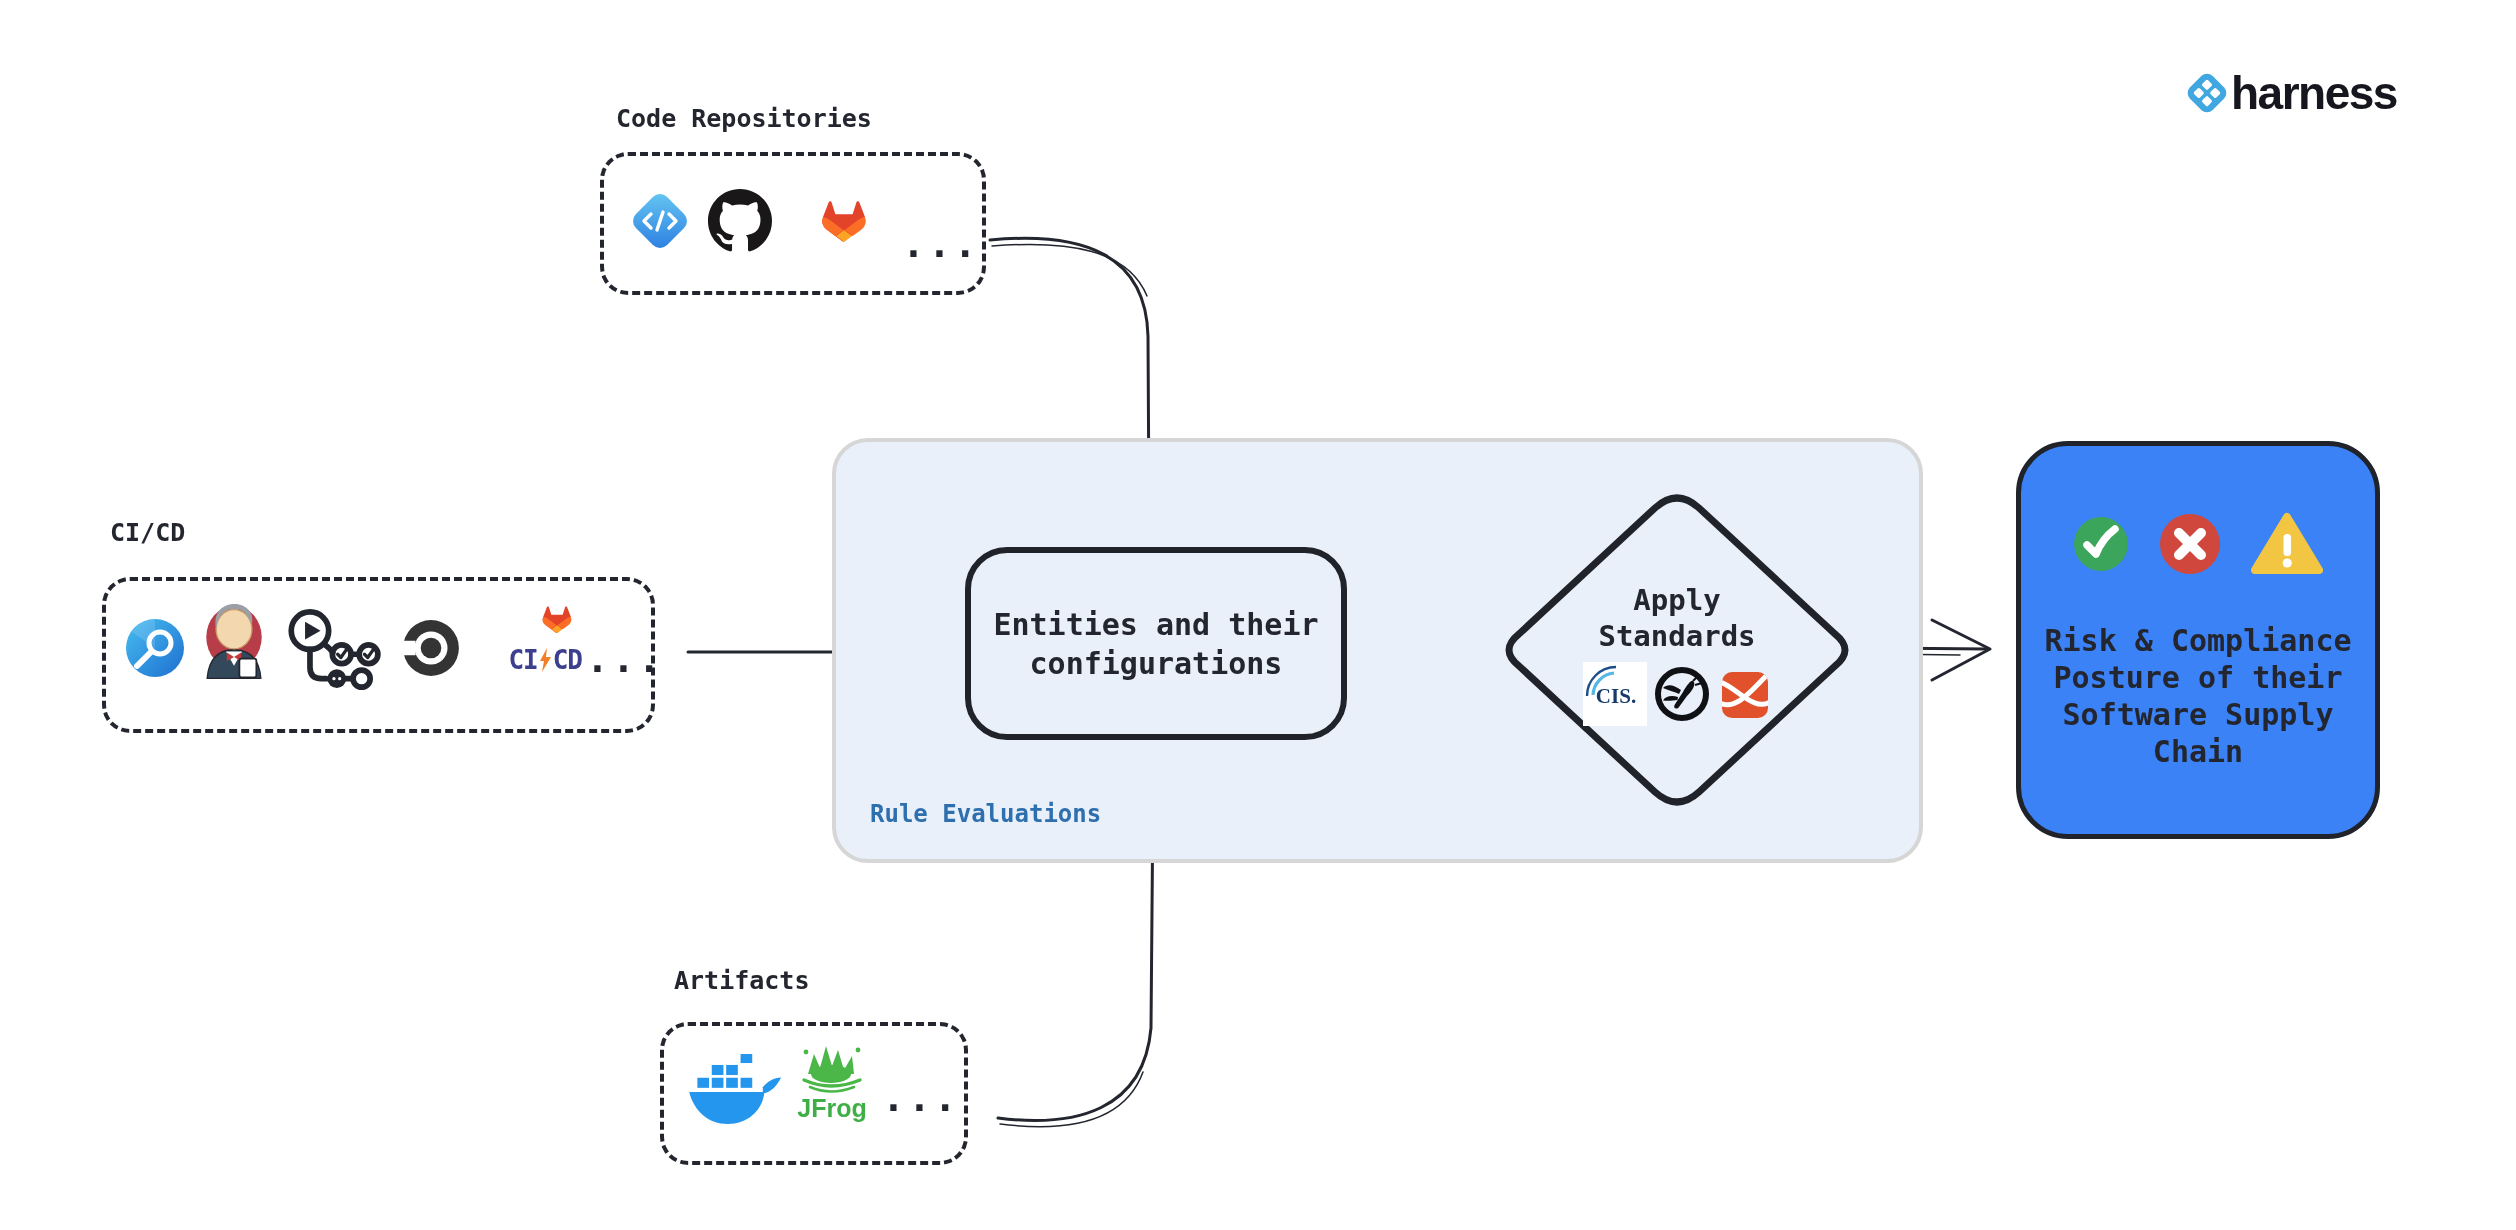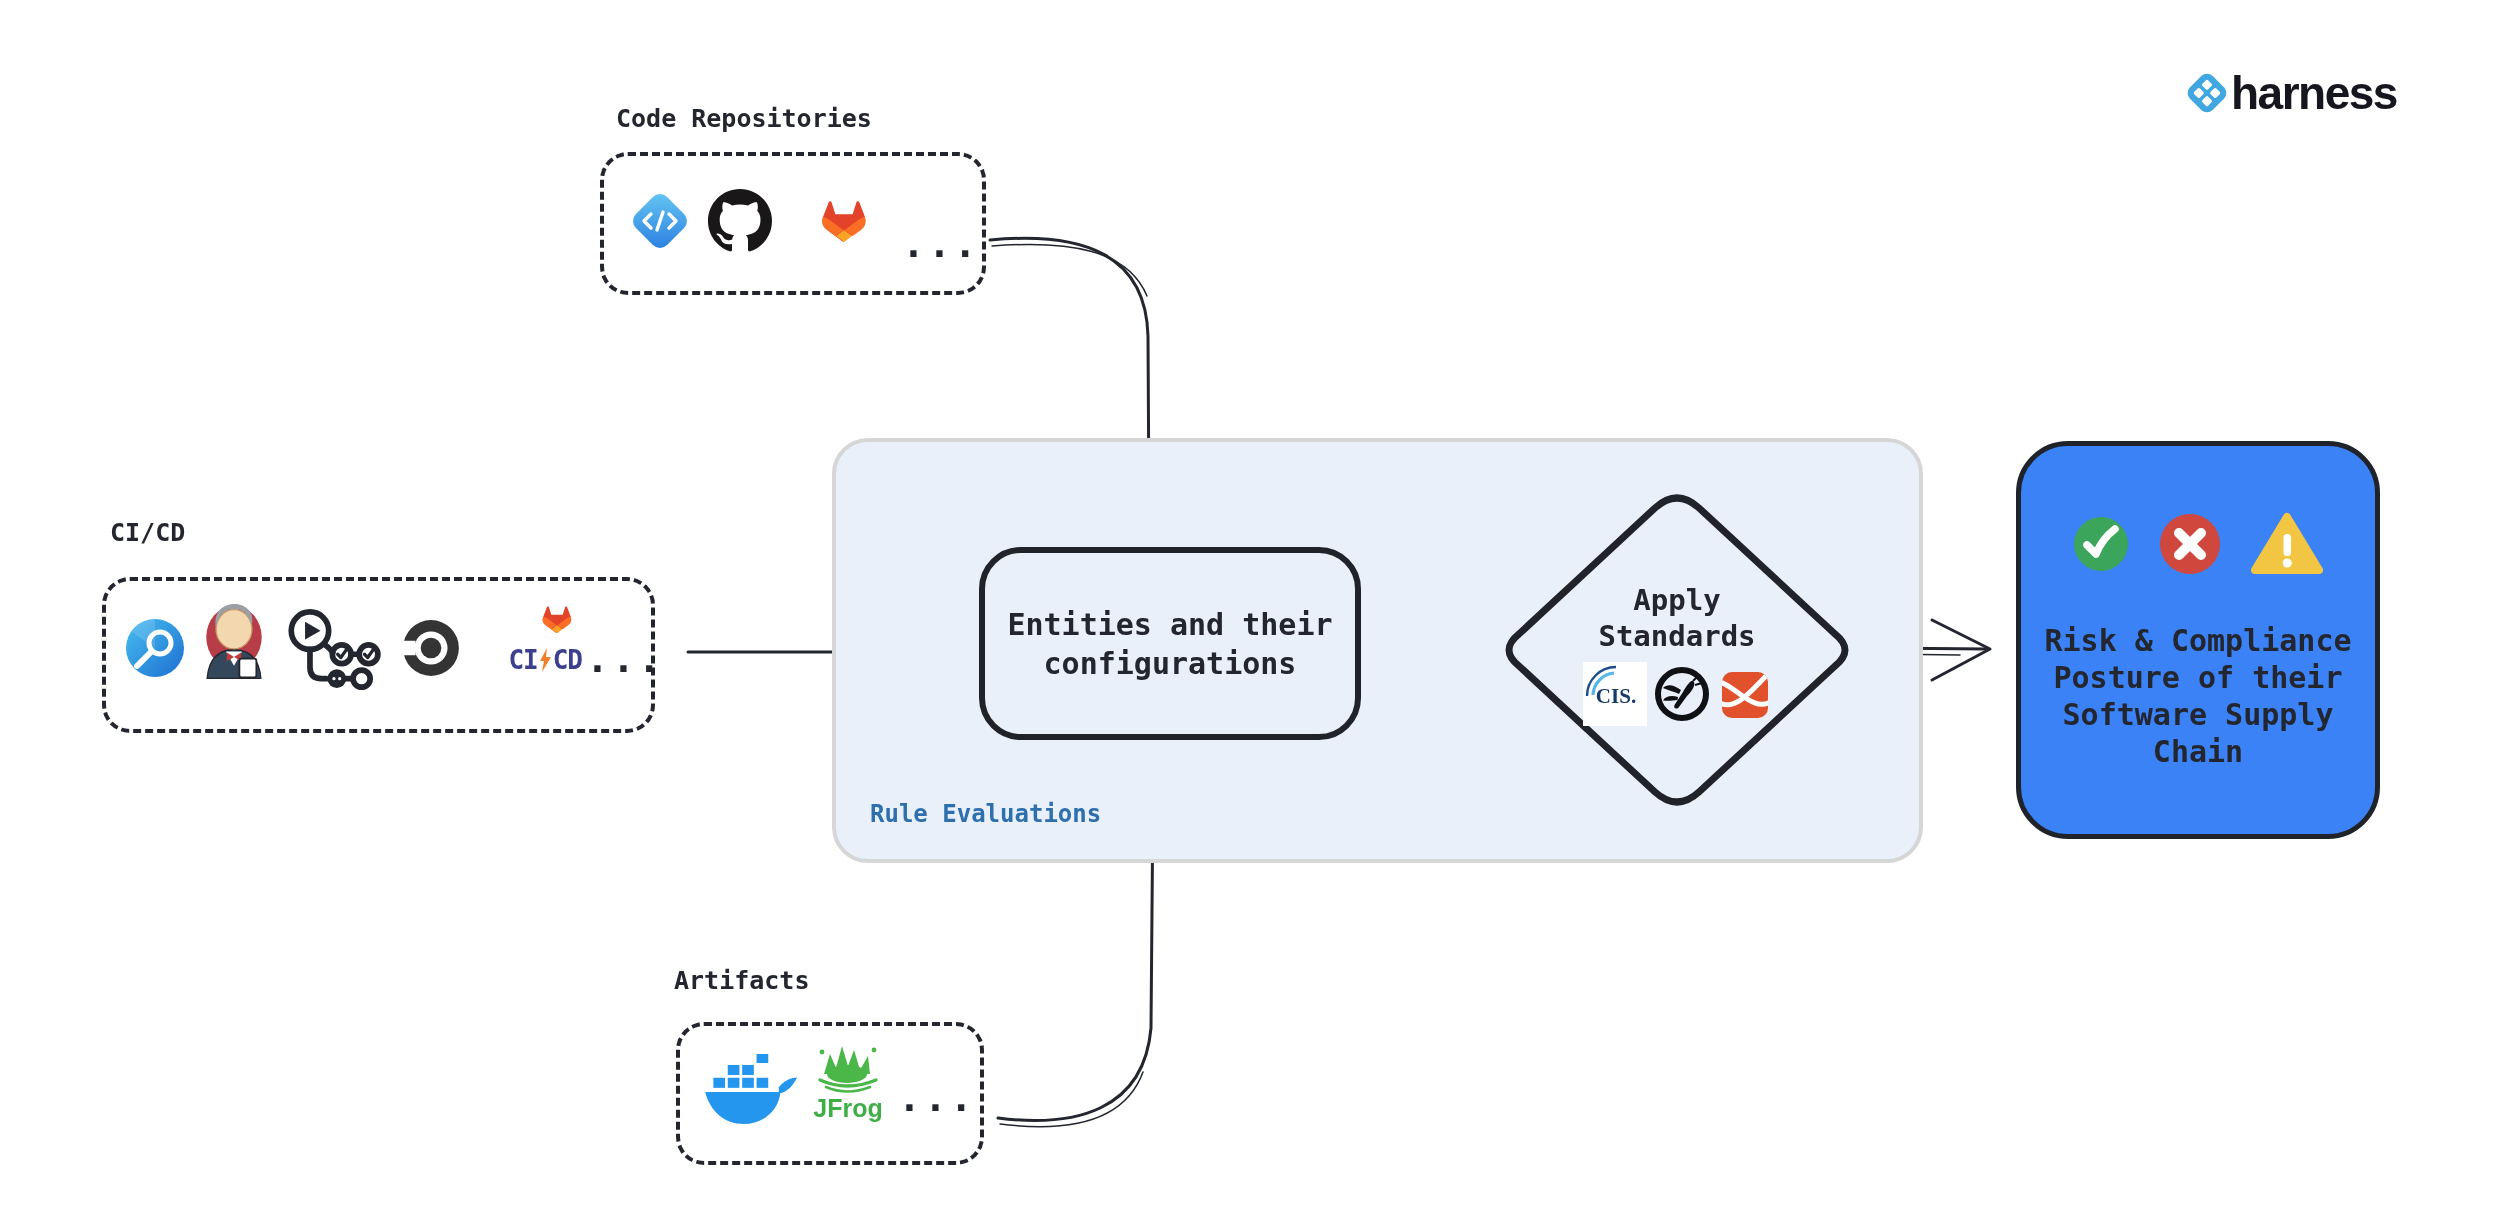--- a/index.html
+++ b/index.html
@@ -7,21 +7,21 @@
           font-family:"DejaVu Sans Mono","Liberation Mono",monospace;color:#23262e;}
   .abs{position:absolute;}
   .mono-label{font-weight:bold;font-size:25px;color:#23262e;white-space:nowrap;}
   .dashed-box{position:absolute;border:4px dashed #23262e;border-radius:28px;background:#ffffff;}
   .dots{font-weight:bold;font-size:38px;letter-spacing:3px;color:#23262e;line-height:20px;}
   .panel{position:absolute;left:832px;top:438px;width:1091px;height:425px;background:#e9f0fa;
          border:4px solid #d6d6d6;border-radius:36px;box-sizing:border-box;}
   .panel-label{position:absolute;left:870px;top:800px;font-weight:bold;font-size:24px;color:#2e6fae;white-space:nowrap;}
   .entities-box{position:absolute;left:965px;top:547px;width:382px;height:193px;box-sizing:border-box;
                 border:6px solid #20232a;border-radius:42px;display:flex;flex-direction:column;
-                align-items:center;justify-content:center;margin-left:14px;}
+                align-items:center;justify-content:center;}
   .entities-box .line{font-weight:bold;font-size:30px;line-height:39px;color:#23262e;white-space:nowrap;}
   .diamond-label{position:absolute;left:1495px;top:582px;width:364px;text-align:center;}
   .diamond-label .line{font-weight:bold;font-size:29px;line-height:36px;color:#23262e;white-space:nowrap;}
   .outcome-box{position:absolute;left:2016px;top:441px;width:364px;height:398px;box-sizing:border-box;
                background:#3b82f6;border:5px solid #20232a;border-radius:52px;}
   .status-row{position:absolute;left:0;top:66px;width:100%;display:flex;justify-content:center;
               align-items:center;gap:30px;}
   .outcome-text{position:absolute;left:0;top:176px;width:100%;text-align:center;}
   .outcome-text .line{font-weight:bold;font-size:30px;line-height:37px;color:#23262e;white-space:nowrap;}
   .brand{position:absolute;left:2184px;top:70px;display:flex;align-items:center;gap:1px;}
@@ -158,21 +158,21 @@
         <svg width="13" height="24" viewBox="0 0 13 24" style="margin:0 1px;">
           <polygon points="8,0 1,13 5,13 3,24 12,9 7,9" fill="#f57f29"></polygon>
         </svg>
         <span>CD</span>
       </div>
     </div>
     <div class="abs dots" style="left:480px;top:68px;">...</div>
   </div>
 
   <div class="abs mono-label" style="left:674px;top:966px;">Artifacts</div>
-  <div class="dashed-box" style="left:676px;top:1022px;width:300px;height:135px;">
+  <div class="dashed-box" style="left:660px;top:1022px;width:300px;height:135px;">
     <svg class="abs" style="left:22px;top:28px;" width="96" height="76" viewBox="0 0 120 92">
       <g fill="#2496ed" stroke="#ffffff" stroke-width="2.4">
         <rect x="13" y="27" width="17" height="15"></rect>
         <rect x="31" y="27" width="17" height="15"></rect>
         <rect x="49" y="27" width="17" height="15"></rect>
         <rect x="67" y="27" width="17" height="15"></rect>
         <rect x="31" y="11" width="17" height="15"></rect>
         <rect x="49" y="11" width="17" height="15"></rect>
         <rect x="67" y="-4" width="17" height="15"></rect>
       </g>

